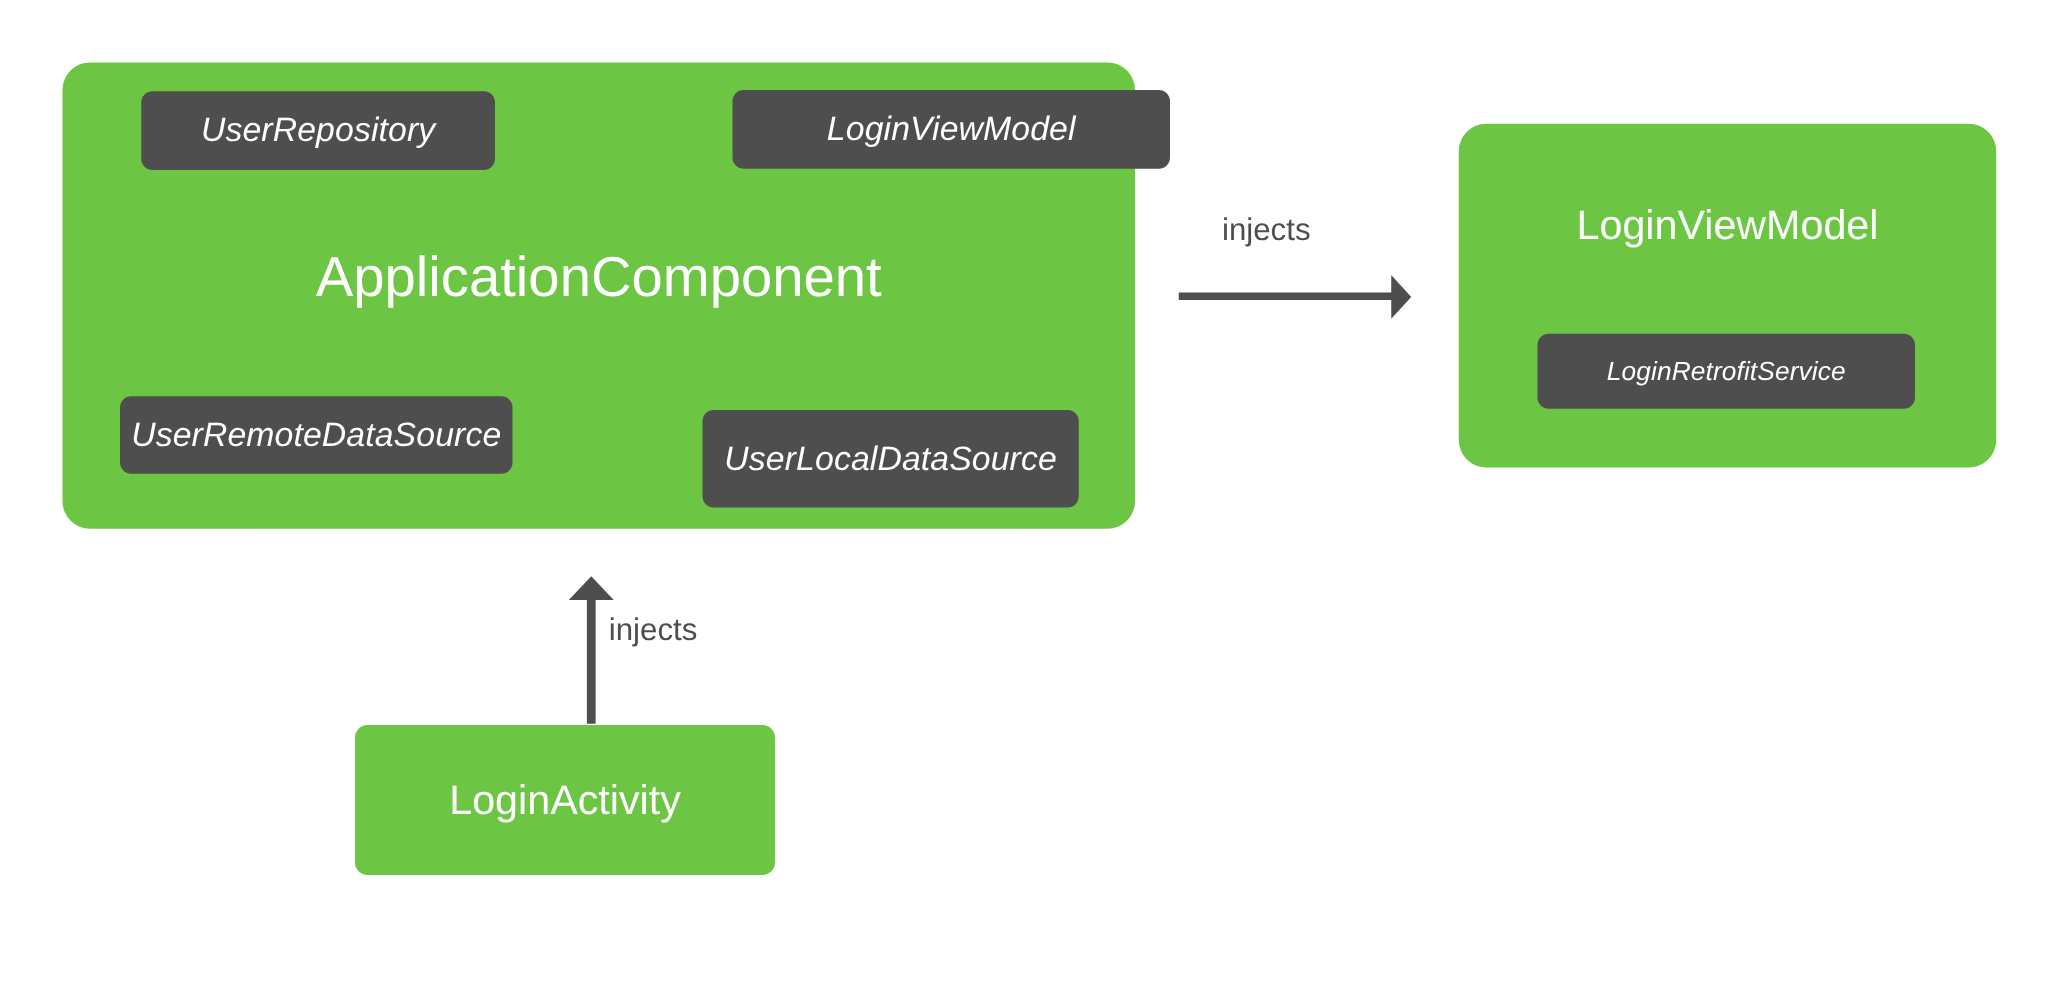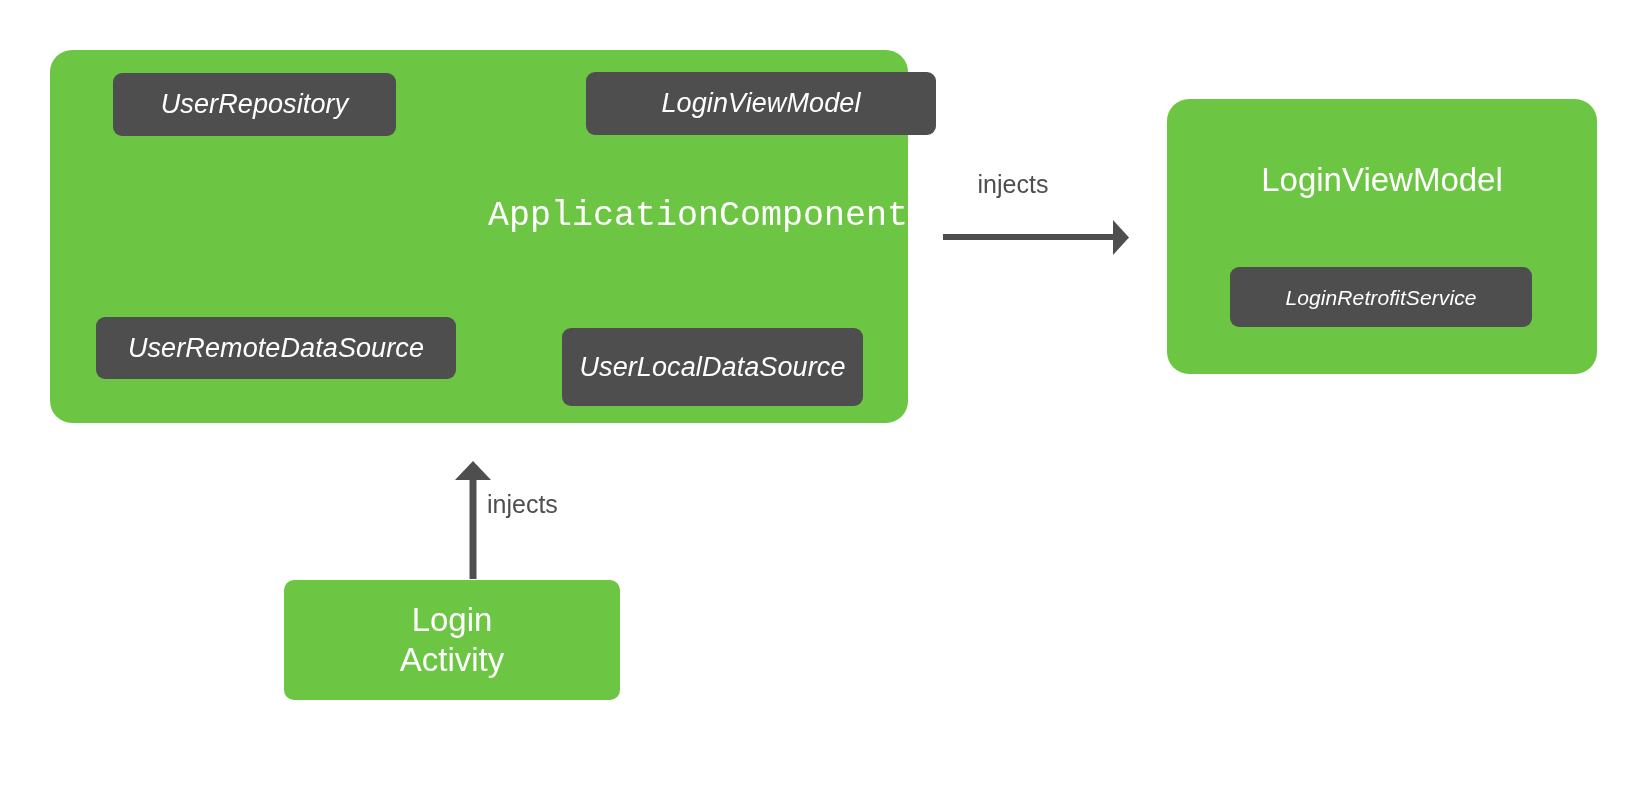--- a/index.html
+++ b/index.html
@@ -62,21 +62,21 @@
   }
   .chip.login-view-model {
     left: 586px;
     top: 72px;
     width: 350px;
     height: 63px;
   }
   .chip.user-remote {
     left: 96px;
     top: 317px;
-    width: 360px;
+    width: 314px;
     height: 62px;
   }
   .chip.user-local {
     left: 562px;
     top: 328px;
     width: 301px;
     height: 78px;
   }
   .chip.login-retrofit {
     left: 1230px;
@@ -90,44 +90,43 @@
   .panel-title {
     position: absolute;
     color: #ffffff;
     white-space: nowrap;
     line-height: 1;
   }
   .panel-title.app-title {
     left: 50px;
     top: 199px;
     width: 858px;
-    text-align: right;
-    font-size: 35px;
-    font-family: Liberation Mono, monospace;
+    text-align: center;
+    font-size: 45px;
   }
   .panel-title.network-title {
     left: 1167px;
     top: 163px;
     width: 430px;
     text-align: center;
     font-size: 33px;
   }
 
   
   .node-login-activity {
     position: absolute;
     left: 284px;
     top: 580px;
     width: 336px;
     height: 120px;
     background: #6cc644;
     border-radius: 10px;
     color: #ffffff;
     display: flex;
-    flex-direction: column;
+    flex-direction: row;
     align-items: center;
     justify-content: center;
     font-size: 33px;
     line-height: 1.22;
     box-sizing: border-box;
   }
 
   
   .edge-label {
     position: absolute;

